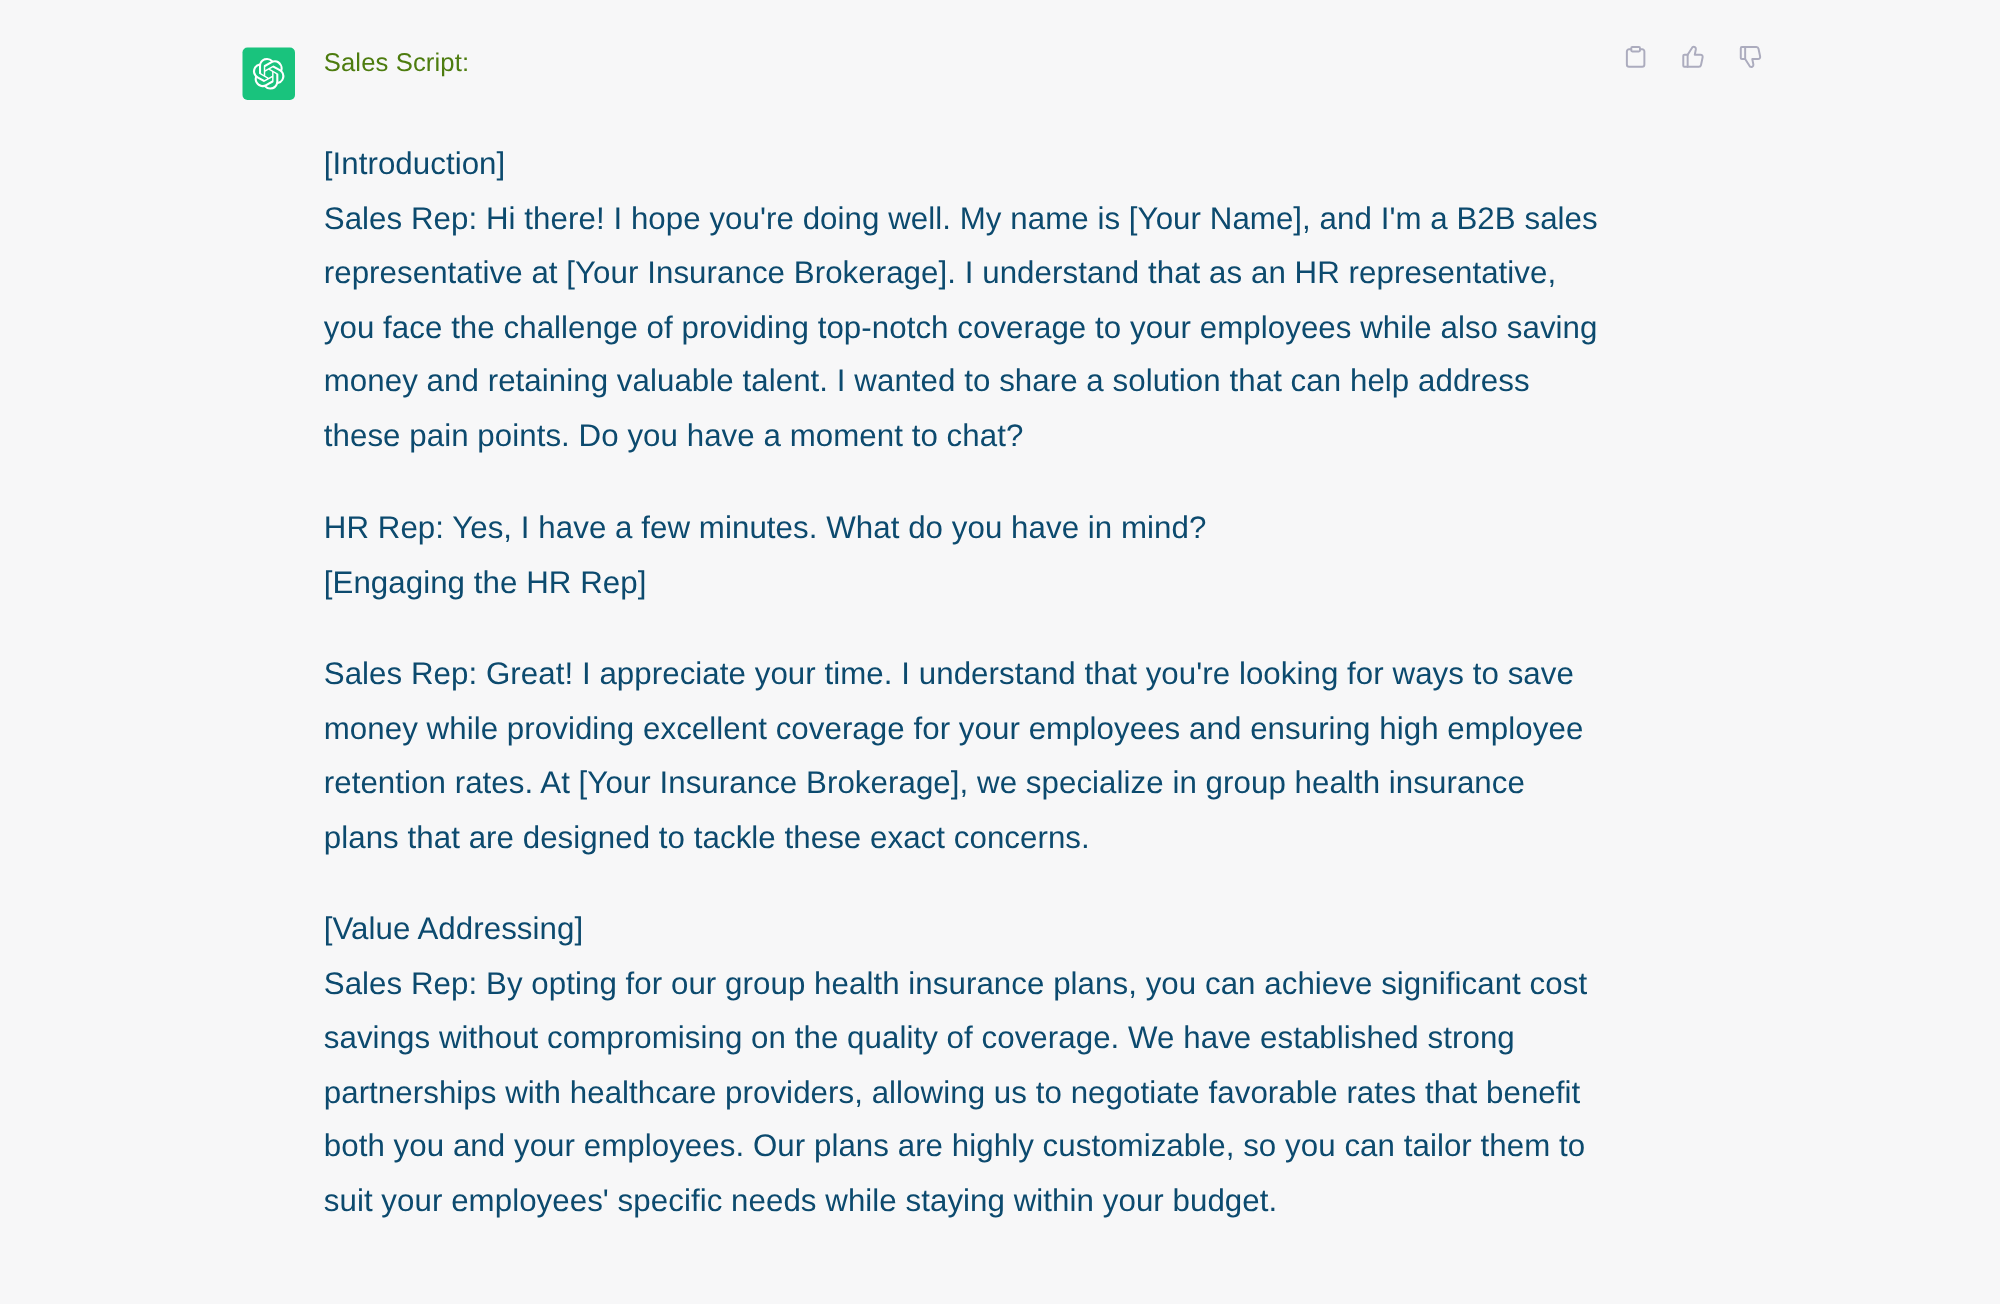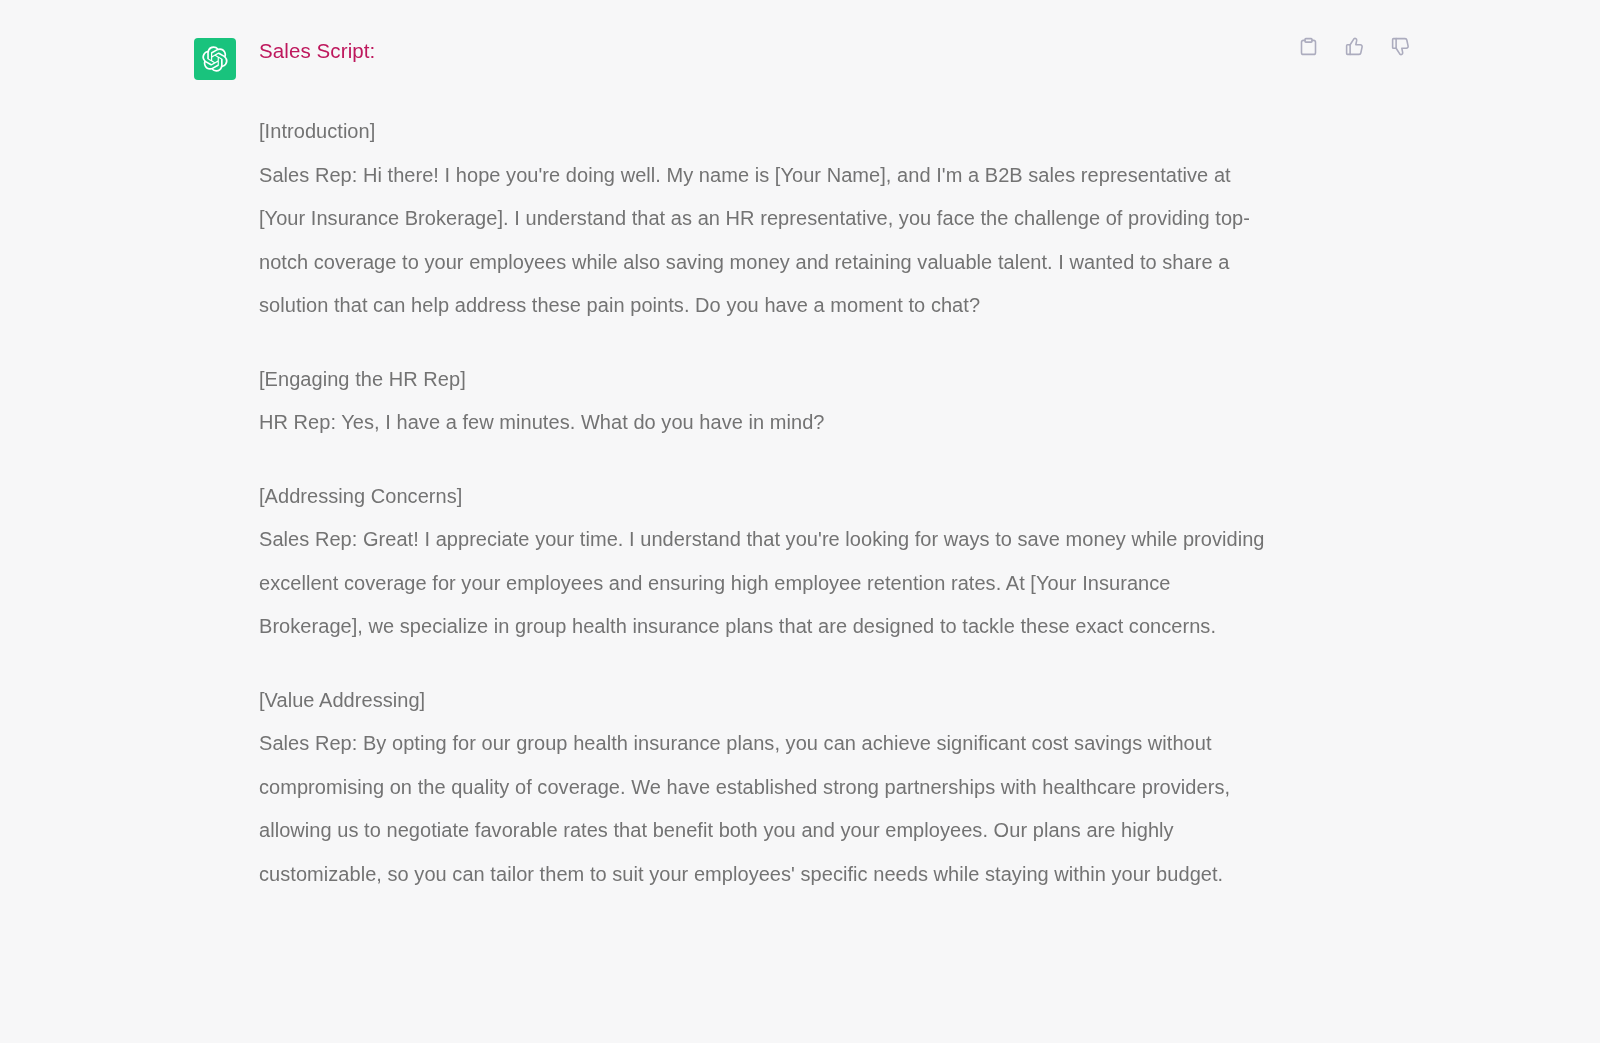--- a/index.html
+++ b/index.html
@@ -40,29 +40,29 @@
     flex: 0 0 42px;
   }
   .avatar svg { display: block; }
   .content-col {
     margin-left: 23px;
     width: 1020px;
   }
   .msg-title {
     font-size: 20.5px;
     line-height: 30px;
-    color: #be185d;
+    color: #4d7c0f;
     margin: 8px 0 0 0;
     letter-spacing: 0.1px;
   }
   .block {
     margin-top: 30px;
-    font-size: 20px;
+    font-size: 25px;
     line-height: 43.5px;
-    color: #737373;
+    color: #0c4a6e;
     letter-spacing: 0.05px;
   }
   .block .line {
     display: block;
   }
   .block.first { margin-top: 44px; }
   .actions {
     position: absolute;
     top: 36px;
     right: 188px;
@@ -106,26 +106,25 @@
 
   <div class="content-col">
     <div class="msg-title">Sales Script:</div>
 
     <div class="block first">
       <span class="line">[Introduction]</span>
       <span class="line">Sales Rep: Hi there! I hope you're doing well. My name is [Your Name], and I'm a B2B sales representative at [Your Insurance Brokerage]. I understand that as an HR representative, you face the challenge of providing top-notch coverage to your employees while also saving money and retaining valuable talent. I wanted to share a solution that can help address these pain points. Do you have a moment to chat?</span>
     </div>
 
     <div class="block">
+      <span class="line">HR Rep: Yes, I have a few minutes. What do you have in mind?</span>
       <span class="line">[Engaging the HR Rep]</span>
-      <span class="line">HR Rep: Yes, I have a few minutes. What do you have in mind?</span>
     </div>
 
     <div class="block">
-      <span class="line">[Addressing Concerns]</span>
       <span class="line">Sales Rep: Great! I appreciate your time. I understand that you're looking for ways to save money while providing excellent coverage for your employees and ensuring high employee retention rates. At [Your Insurance Brokerage], we specialize in group health insurance plans that are designed to tackle these exact concerns.</span>
     </div>
 
     <div class="block">
       <span class="line">[Value Addressing]</span>
       <span class="line">Sales Rep: By opting for our group health insurance plans, you can achieve significant cost savings without compromising on the quality of coverage. We have established strong partnerships with healthcare providers, allowing us to negotiate favorable rates that benefit both you and your employees. Our plans are highly customizable, so you can tailor them to suit your employees' specific needs while staying within your budget.</span>
     </div>
   </div>
 
   <div class="actions">

